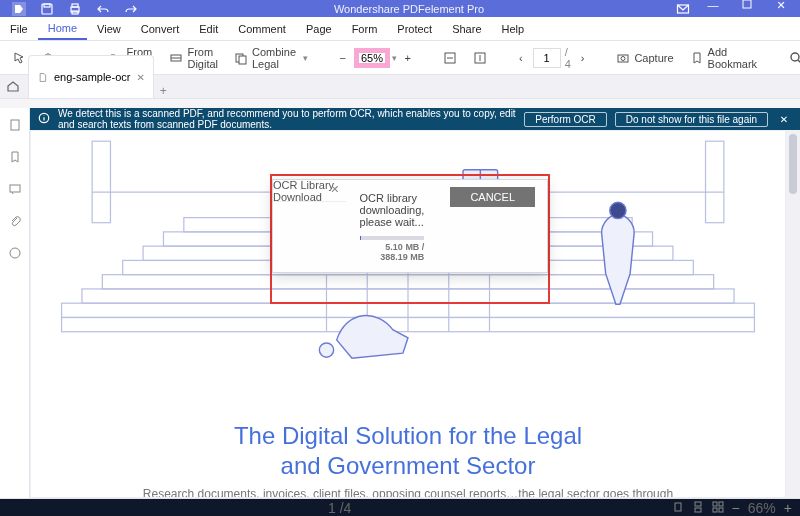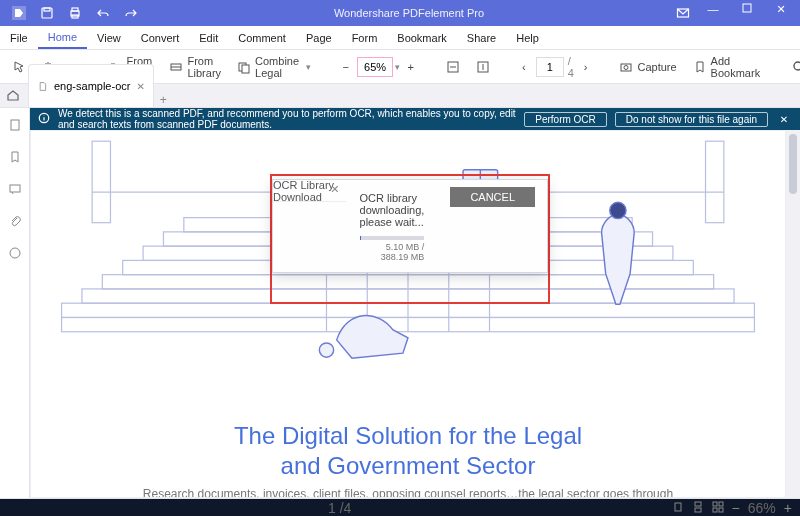--- a/index.html
+++ b/index.html
@@ -1,34 +1,34 @@
 <!DOCTYPE html>
 <html><head>
 <meta charset="utf-8">
 <style>
   * { box-sizing: border-box; margin: 0; padding: 0; font-family: "Segoe UI", Arial, sans-serif; }
   body { width: 800px; height: 516px; overflow: hidden; background: #f5f5f7; position: relative; }
 
-  .titlebar { height: 26px; background: #5b6dd9; color: #fff; display: flex; align-items: center; font-size: 11px; }
+  .titlebar { height: 17px; background: #5b6dd9; color: #fff; display: flex; align-items: center; font-size: 11px; }
   .titlebar .left { display: flex; gap: 6px; padding: 0 8px; }
   .titlebar .center { flex: 1; text-align: center; opacity: .9; }
   .titlebar .right { display: flex; gap: 4px; padding: 0 4px; }
   .titlebar .iconbtn { width: 22px; height: 20px; display: flex; align-items: center; justify-content: center; }
   .titlebar .win { width: 30px; text-align:center; }
 
   .menubar { height: 24px; background: #fff; display: flex; align-items: center; font-size: 11px; color: #222; border-bottom: 1px solid #e3e3ea; }
   .menubar .item { padding: 0 10px; height: 100%; display:flex; align-items:center; }
   .menubar .item.active { color: #4f63d2; border-bottom: 2px solid #4f63d2; }
 
   .toolbar { height: 34px; background: #fff; display: flex; align-items: center; font-size: 11px; color: #444; border-bottom: 1px solid #e3e3ea; padding: 0 6px; gap: 4px; }
   .toolbar .sep { width:1px; height:22px; background:#e3e3ea; margin:0 6px; }
   .toolbar .btn { display:flex; align-items:center; gap:4px; padding: 3px 6px; border-radius:3px; }
   .toolbar .btn svg { flex:0 0 auto; }
   .toolbar .zoombox { display:flex; align-items:center; gap:2px; }
-  .toolbar .zoombox input { width: 36px; height:20px; font-size:11px; text-align:center; border:1px solid #f9a8d4; }
+  .toolbar .zoombox input { width: 36px; height:20px; font-size:11px; text-align:center; border:5px solid #f9a8d4; }
   .toolbar .pagebox input { width: 28px; height:20px; font-size:11px; text-align:center; border:1px solid #ddd; }
   .toolbar .spacer { flex:1; }
 
   .tabstrip { height: 24px; background:#f1f1f5; display:flex; align-items:flex-end; font-size:11px; padding-left:28px; border-bottom:1px solid #e3e3ea; position:relative;}
   .tabstrip .home-icon{position:absolute;left:6px;top:4px;color:#666;}
   .tab { background:#fff; border:1px solid #e3e3ea; border-bottom:none; border-radius:4px 4px 0 0; padding: 15px 8px; display:flex; align-items:center; gap:6px; }
   .tab .close{font-size:10px;color:#888;}
   .tabstrip .addtab{margin-left:6px;color:#888;font-size:12px;}
 
   .workarea { position:absolute; top:108px; left:0; right:0; bottom:18px; display:flex; }
@@ -53,21 +53,21 @@
   .statusbar .pg{margin-right:auto; margin-left: 320px;}
   .statusbar .sic{color:#888;}
 
   .modal-outline{ position:absolute; left:270px; top:174px; width:280px; height:130px; border:2px solid #e53935; }
   .modal { position:absolute; left:272px; top:179px; width:276px; height:94px; background:#fefefe; border:1px solid #d6d6de; box-shadow:0 4px 14px rgba(0,0,0,.15); display:flex; font-size:11px; }
   .modal .mtitle{ height:22px; display:flex; align-items:center; justify-content:center; border-bottom:1px solid #eee; color:#555; position:relative; }
   .modal .mtitle .mx{ position:absolute; right:6px; top:3px; color:#888; }
   .modal .mbody{ flex:1; padding:12px 14px 6px; color:#444; }
   .modal .progress-track{ height:4px; background:#d9d9e2; margin:8px 0 2px; position:relative; }
   .modal .progress-fill{ position:absolute; left:0; top:0; bottom:0; width:1.5%; background:#4f63d2; }
-  .modal .sizes{text-align:right; font-size:9px; color:#777; }
+  .modal .sizes{text-align:right; font-size:9px; color:#777;font-weight:bold; }
   .modal .mfoot{ height:34px; display:flex; align-items:center; justify-content:flex-end; padding:0 12px;}
   .modal .cancel{ background:#737373; color:#fff; padding:4px 20px; border:none; font-size:11px; }
 </style>
 </head>
 <body>
 
 <div class="titlebar">
   <div class="left">
     <span class="iconbtn">
         <svg width="14" height="14" viewBox="0 0 14 14">
@@ -117,21 +117,21 @@
 
 <div class="menubar">
   <span class="item">File</span>
   <span class="item active">Home</span>
   <span class="item">View</span>
   <span class="item">Convert</span>
   <span class="item">Edit</span>
   <span class="item">Comment</span>
   <span class="item">Page</span>
   <span class="item">Form</span>
-  <span class="item">Bookmark</span>
+  <span class="item">Protect</span>
   <span class="item">Share</span>
   <span class="item">Help</span>
 </div>
 
 <div class="toolbar">
   <span class="btn">
       <svg width="14" height="14" viewBox="0 0 14 14" fill="none" stroke="#555">
         <path d="M3 2l8 4-3 1 2 4-2 1-2-4-3 2z"></path>
       </svg>
     </span>
@@ -146,21 +146,21 @@
       <svg width="14" height="14" viewBox="0 0 14 14" fill="none" stroke="#555">
         <path d="M2 4h4l1 1h5v6H2z"></path>
       </svg>
       <span>From Legal</span>
     </span>
   <span class="btn">
       <svg width="14" height="14" viewBox="0 0 14 14" fill="none" stroke="#555">
         <rect x="2" y="4" width="10" height="6"></rect>
         <path d="M2 7h10"></path>
       </svg>
-      <span>From Library</span>
+      <span>From Digital</span>
     </span>
   <span class="btn">
       <svg width="14" height="14" viewBox="0 0 14 14" fill="none" stroke="#555">
         <rect x="2" y="3" width="7" height="8"></rect>
         <rect x="5" y="5" width="7" height="8" fill="#fff"></rect>
       </svg>
       <span>Combine Legal</span>
       <span style="font-size:9px;color:#888;margin-left:3px">▾</span>
     </span>
   <div class="sep"></div>

